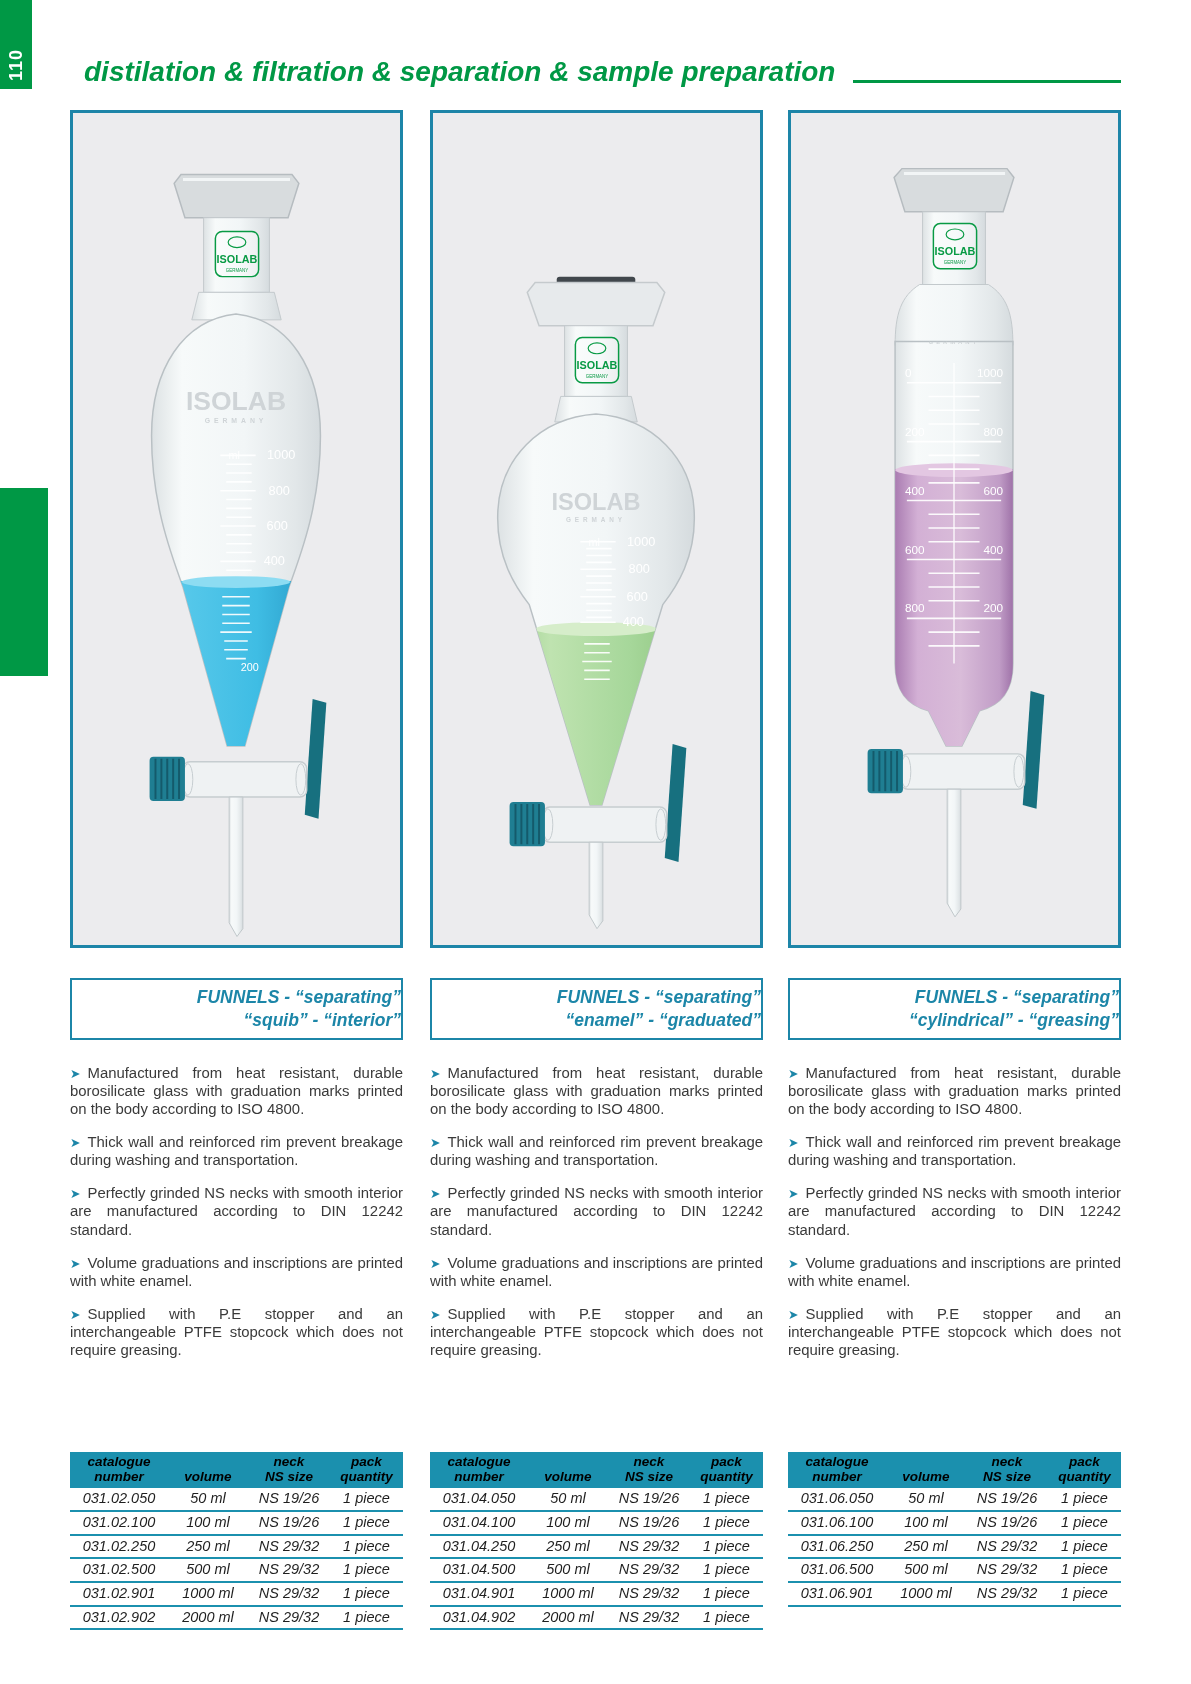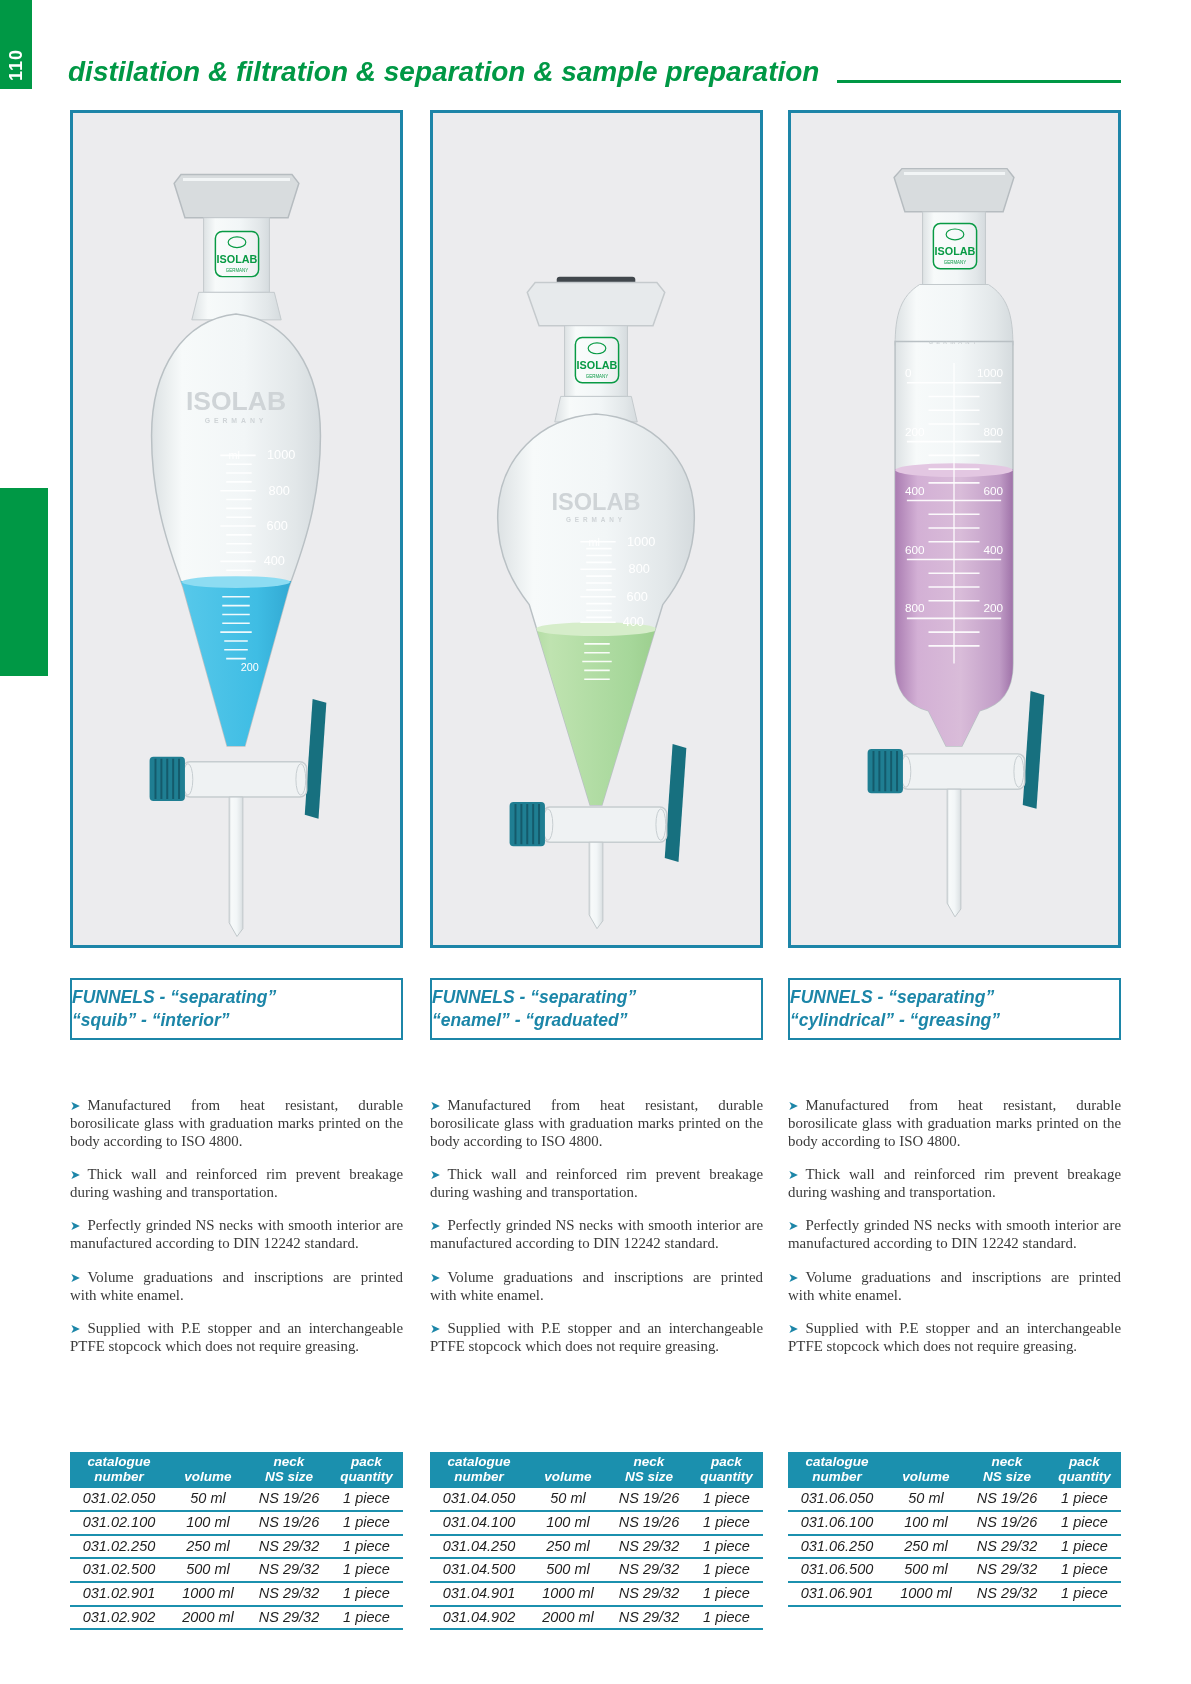--- a/index.html
+++ b/index.html
@@ -16,52 +16,52 @@
     color:#fff;font-weight:bold;font-size:18px;
     writing-mode:vertical-rl;transform:rotate(180deg);letter-spacing:1px;
   }
   .side-bar{position:absolute;left:0;top:488px;width:48px;height:188px;background:#009845;}
   .header{
     position:absolute;left:68px;top:56px;width:1053px;
     display:flex;align-items:flex-end;
   }
   .header .title{
     font-size:28px;font-weight:bold;font-style:italic;color:#009845;
-    white-space:nowrap;letter-spacing:0px;
+    white-space:nowrap;letter-spacing:0px;margin-left:16px;
   }
   .header .rule{flex:1;height:3px;background:#009845;margin:0 0 5px 18px;}
 
   
   .col{position:absolute;width:333px;top:0;height:1684px;}
   .col.c0{left:70px}.col.c1{left:430px}.col.c2{left:788px}
 
   .img-panel{
     position:absolute;top:110px;left:0;width:333px;height:838px;
     background:#ececee;border:3px solid #1d85a8;box-sizing:border-box;
   }
   .img-panel svg{display:block;width:100%;height:100%;}
 
   .title-box{
     position:absolute;top:978px;left:0;width:333px;height:62px;
     border:2px solid #1c86a8;box-sizing:border-box;background:#fff;
-    display:flex;flex-direction:column;justify-content:center;text-align:left;
+    display:flex;flex-direction:column;justify-content:center;text-align:right;
     color:#1c86a8;font-weight:bold;font-style:italic;font-size:17.5px;line-height:1.3;
   }
 
-  .bullets{position:absolute;top:1096px;left:0;width:333px;font-family:Liberation Serif, serif;}
+  .bullets{position:absolute;top:1064px;left:0;width:333px;}
   .bullets p{margin:0 0 15px 0;font-size:14.9px;line-height:1.21;text-align:justify;color:#3a3a3a;}
   .bullets .arrow{color:#1c86a8;font-size:12.5px;margin-right:7px;font-style:normal;}
 
   
   table.spec{
     position:absolute;top:1452px;left:0;width:333px;border-collapse:collapse;
     font-style:italic;table-layout:fixed;
   }
   table.spec th{
-    background:#1b90ae;color:#ffffff;font-size:13.5px;font-weight:bold;
+    background:#1b90ae;color:#000000;font-size:13.5px;font-weight:bold;
     padding:3px 1px 4px;vertical-align:bottom;line-height:1.08;
   }
   table.spec td{
     font-size:14.5px;color:#1f1f1f;text-align:center;padding:2px 1px 3px;
     border-bottom:2px solid #1b90ae;line-height:1.15;white-space:nowrap;
   }
   
   .wm{fill:#cfd4d7;font-weight:bold;}
   .grad-txt{fill:#ffffff;font-style:normal;}
 </style>

